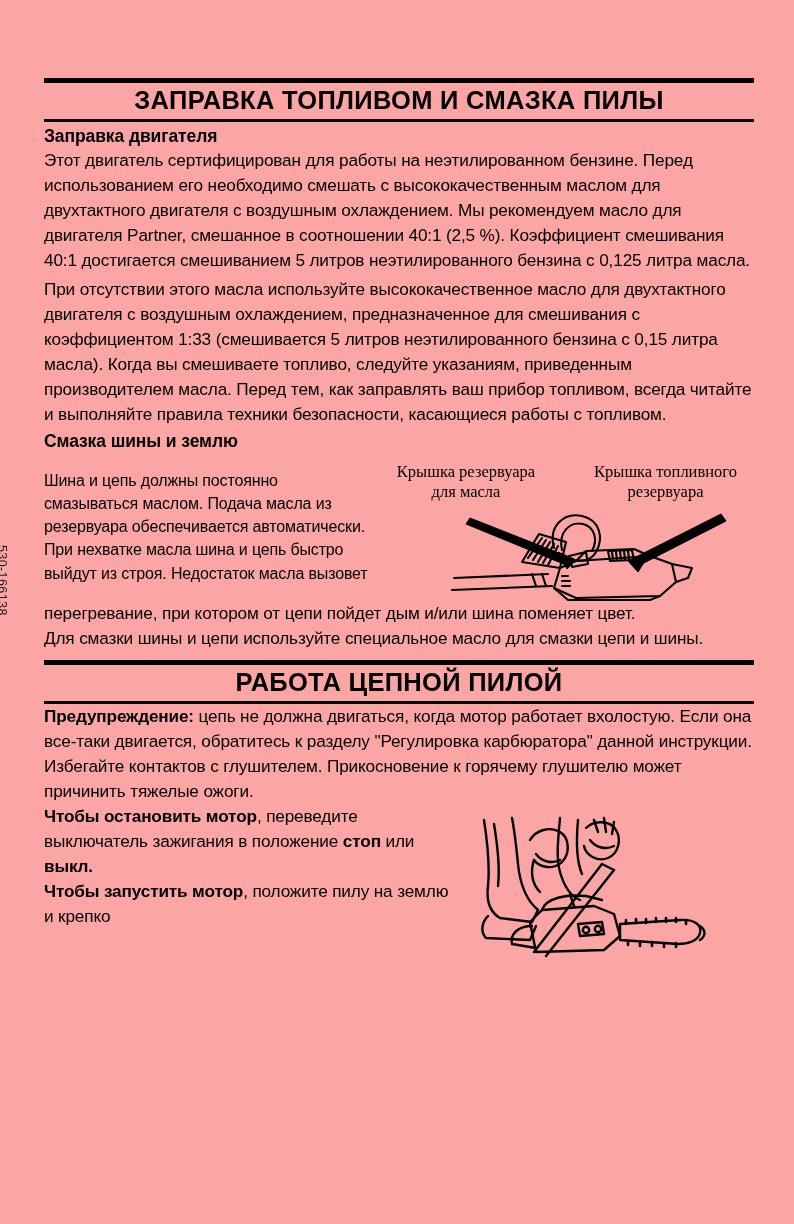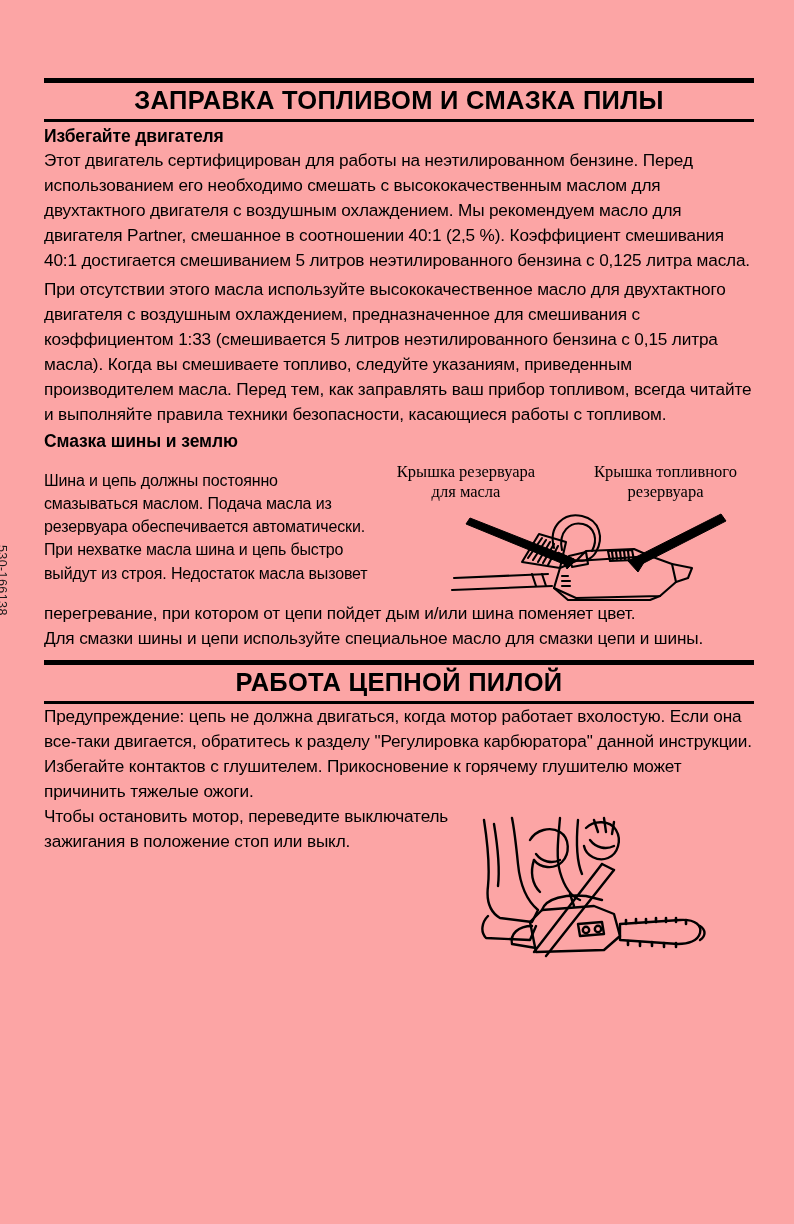--- a/index.html
+++ b/index.html
@@ -80,21 +80,21 @@
     margin: 3px 0 0 0;
     letter-spacing: -0.1px;
   }
   .para {
     font-size: 17.2px;
     line-height: 1.455;
     margin: 0;
     letter-spacing: -0.15px;
   }
   .para.tight { line-height: 1.45; }
-  .para b { font-weight: normal; }
+  .para b { font-weight: bold; }
 
   .gap-s { height: 4px; }
 
   
   .mid-wrap {
     position: relative;
     width: 710px;
   }
   .mid-left {
     width: 350px;
@@ -152,21 +152,21 @@
 
   <div class="content">
 
     <div style="height:78px"></div>
     <div class="banner">
       <div class="rule-top"></div>
       <div class="banner-title">ЗАПРАВКА ТОПЛИВОМ И СМАЗКА ПИЛЫ</div>
       <div class="rule-bottom"></div>
     </div>
 
-    <div class="sub-head">Избегайте двигателя</div>
+    <div class="sub-head">Заправка двигателя</div>
 
     <p class="para">Этот двигатель сертифицирован для работы на неэтилированном бензине. Перед использованием его необходимо смешать с высококачественным маслом для двухтактного двигателя с воздушным охлаждением. Мы рекомендуем масло для двигателя Partner, смешанное в соотношении 40:1 (2,5 %). Коэффициент смешивания 40:1 достигается смешиванием 5 литров неэтилированного бензина с 0,125 литра масла.</p>
 
     <div class="gap-s"></div>
 
     <p class="para">При отсутствии этого масла используйте высококачественное масло для двухтактного двигателя с воздушным охлаждением, предназначенное для смешивания с коэффициентом 1:33 (смешивается 5 литров неэтилированного бензина с 0,15 литра масла). Когда вы смешиваете топливо, следуйте указаниям, приведенным производителем масла. Перед тем, как заправлять ваш прибор топливом, всегда читайте и выполняйте правила техники безопасности, касающиеся работы с топливом.</p>
 
     <div class="mid-wrap">
 
       <div class="mid-left">
@@ -236,20 +236,21 @@
       <div class="rule-bottom"></div>
     </div>
 
     <p class="para"><b>Предупреждение:</b><span> цепь не должна двигаться, когда мотор работает вхолостую. Если она все-таки двигается, обратитесь к разделу "Регулировка карбюратора" данной инструкции. Избегайте контактов с глушителем. Прикосновение к горячему глушителю может причинить тяжелые ожоги.</span></p>
 
     <div class="mid-wrap">
 
       <div style="width:420px">
         <p class="para" style="width:415px"><b>Чтобы остановить мотор</b><span>, переведите выключатель зажигания в положение </span><b>стоп</b><span> или </span><b>выкл.</b></p>
 
+        <p class="para" style="width:415px"><b>Чтобы запустить мотор</b><span>, положите пилу на землю и крепко</span></p>
       </div>
 
       <div class="fig-start">
         <svg viewBox="0 0 230 146" width="230" height="146" aria-hidden="true">
           <g fill="none" stroke="#000" stroke-width="2.4" stroke-linejoin="round" stroke-linecap="round">
 
             <path d="M10 6 C14 32 16 52 14 72 C12 88 16 98 26 104 L58 108 L64 96 C52 86 46 70 44 50 C42 30 40 14 38 4"></path>
             <path d="M20 10 C24 34 26 54 24 72"></path>
 
             <path d="M14 102 C8 108 6 118 12 124 L56 126 L62 112"></path>

